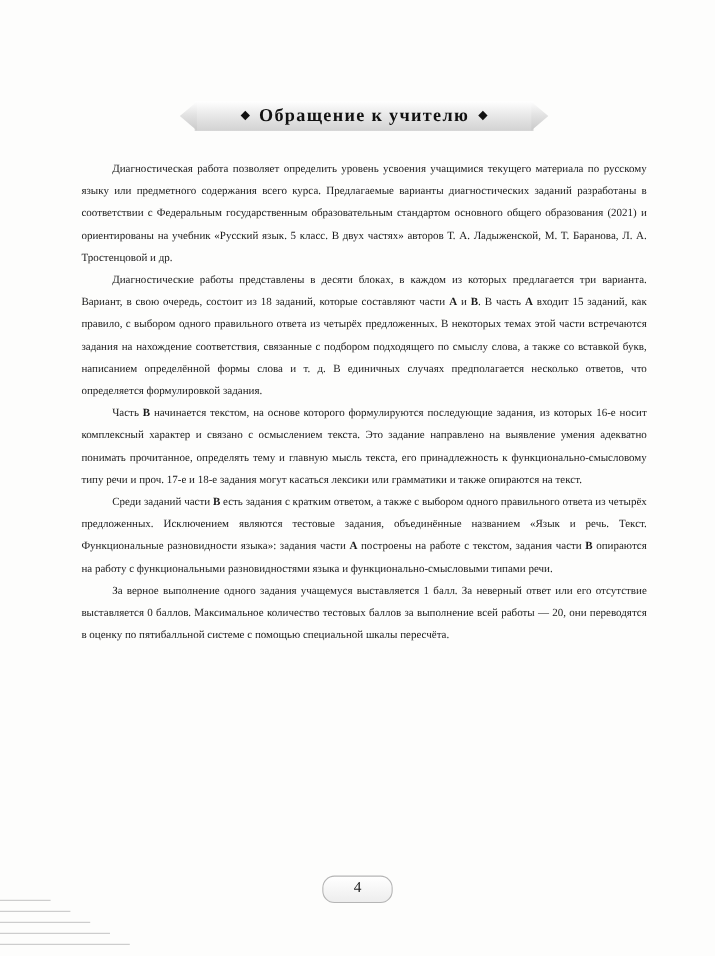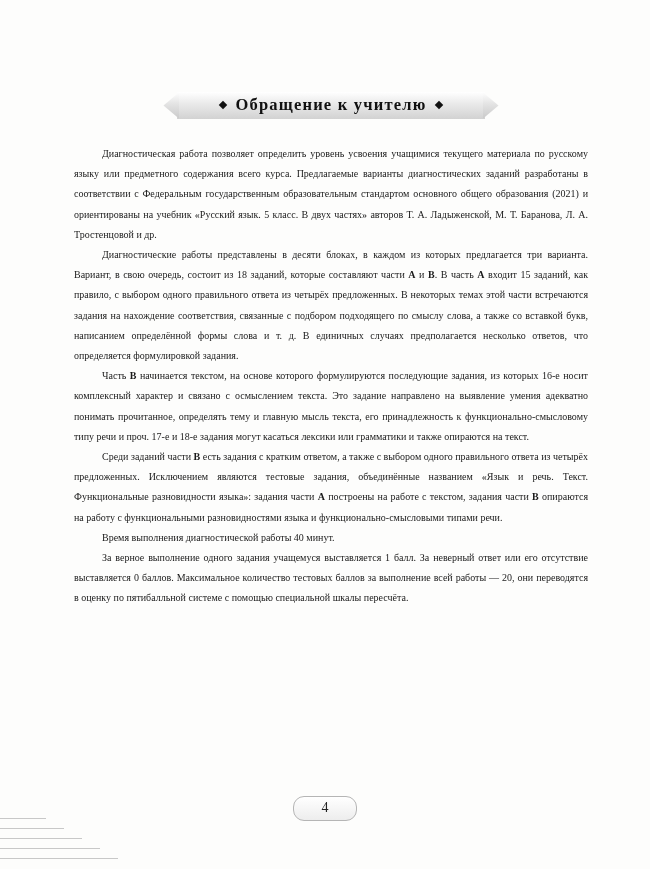--- a/index.html
+++ b/index.html
@@ -133,21 +133,20 @@
     <div class="title-wrap">
       <span class="title-banner">
         <span class="diamond"></span><span class="title-text">Обращение к учителю</span><span class="diamond"></span>
       </span>
     </div>
 
     <p class="para">Диагностическая работа позволяет определить уровень усвоения учащимися текущего материала по русскому языку или предметного содержания всего курса. Предлагаемые варианты диагностических заданий разработаны в соответствии с Федеральным государственным образовательным стандартом основного общего образования (2021) и ориентированы на учебник «Русский язык. 5 класс. В двух частях» авторов Т. А. Ладыженской, М. Т. Баранова, Л. А. Тростенцовой и др.</p>
     <p class="para">Диагностические работы представлены в десяти блоках, в каждом из которых предлагается три варианта. Вариант, в свою очередь, состоит из 18 заданий, которые составляют части <span class="b">A</span> и <span class="b">B</span>. В часть <span class="b">A</span> входит 15 заданий, как правило, с выбором одного правильного ответа из четырёх предложенных. В некоторых темах этой части встречаются задания на нахождение соответствия, связанные с подбором подходящего по смыслу слова, а также со вставкой букв, написанием определённой формы слова и т. д. В единичных случаях предполагается несколько ответов, что определяется формулировкой задания.</p>
     <p class="para">Часть <span class="b">B</span> начинается текстом, на основе которого формулируются последующие задания, из которых 16-е носит комплексный характер и связано с осмыслением текста. Это задание направлено на выявление умения адекватно понимать прочитанное, определять тему и главную мысль текста, его принадлежность к функционально-смысловому типу речи и проч. 17-е и 18-е задания могут касаться лексики или грамматики и также опираются на текст.</p>
     <p class="para">Среди заданий части <span class="b">B</span> есть задания с кратким ответом, а также с выбором одного правильного ответа из четырёх предложенных. Исключением являются тестовые задания, объединённые названием «Язык и речь. Текст. Функциональные разновидности языка»: задания части <span class="b">A</span> построены на работе с текстом, задания части <span class="b">B</span> опираются на работу с функциональными разновидностями языка и функционально-смысловыми типами речи.</p>
-    <p class="para">Время выполнения диагностической работы 40 минут.</p>
     <p class="para">За верное выполнение одного задания учащемуся выставляется 1 балл. За неверный ответ или его отсутствие выставляется 0 баллов. Максимальное количество тестовых баллов за выполнение всей работы — 20, они переводятся в оценку по пятибалльной системе с помощью специальной шкалы пересчёта.</p>
 
   </div>
 
   <div class="pagenum-wrap">
     <span class="pagenum">4</span>
   </div>
 
 </div>
 

